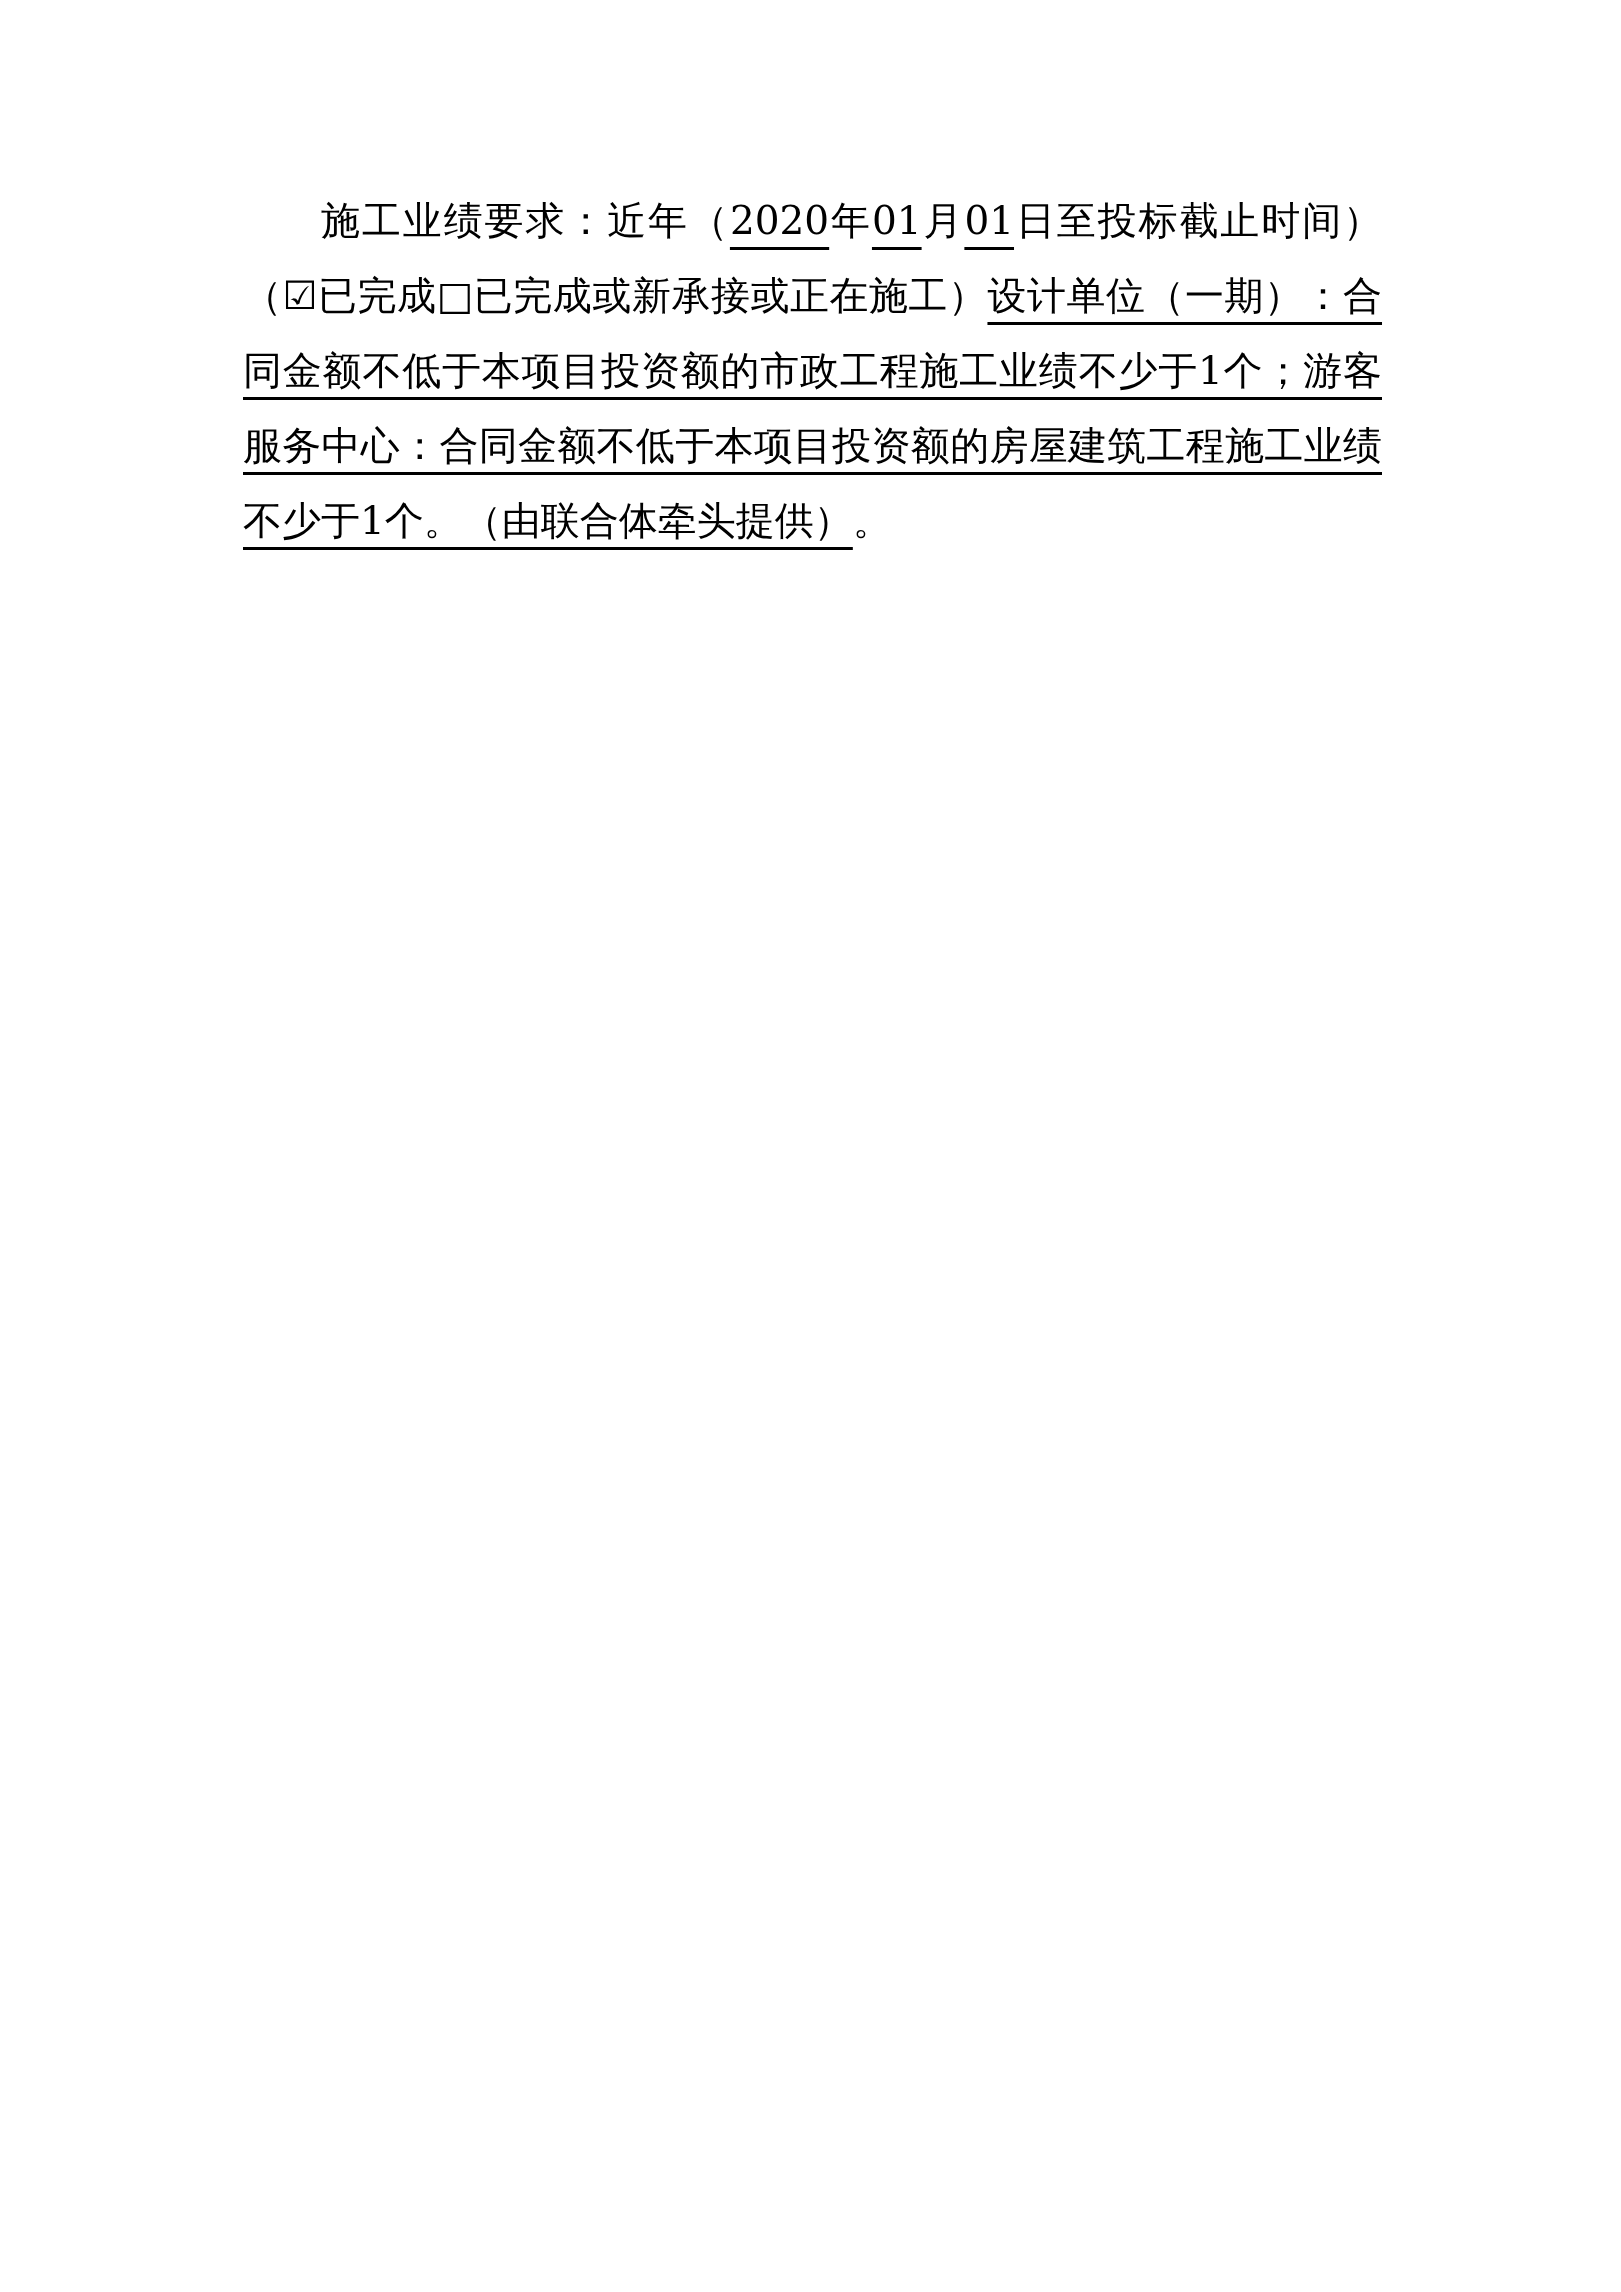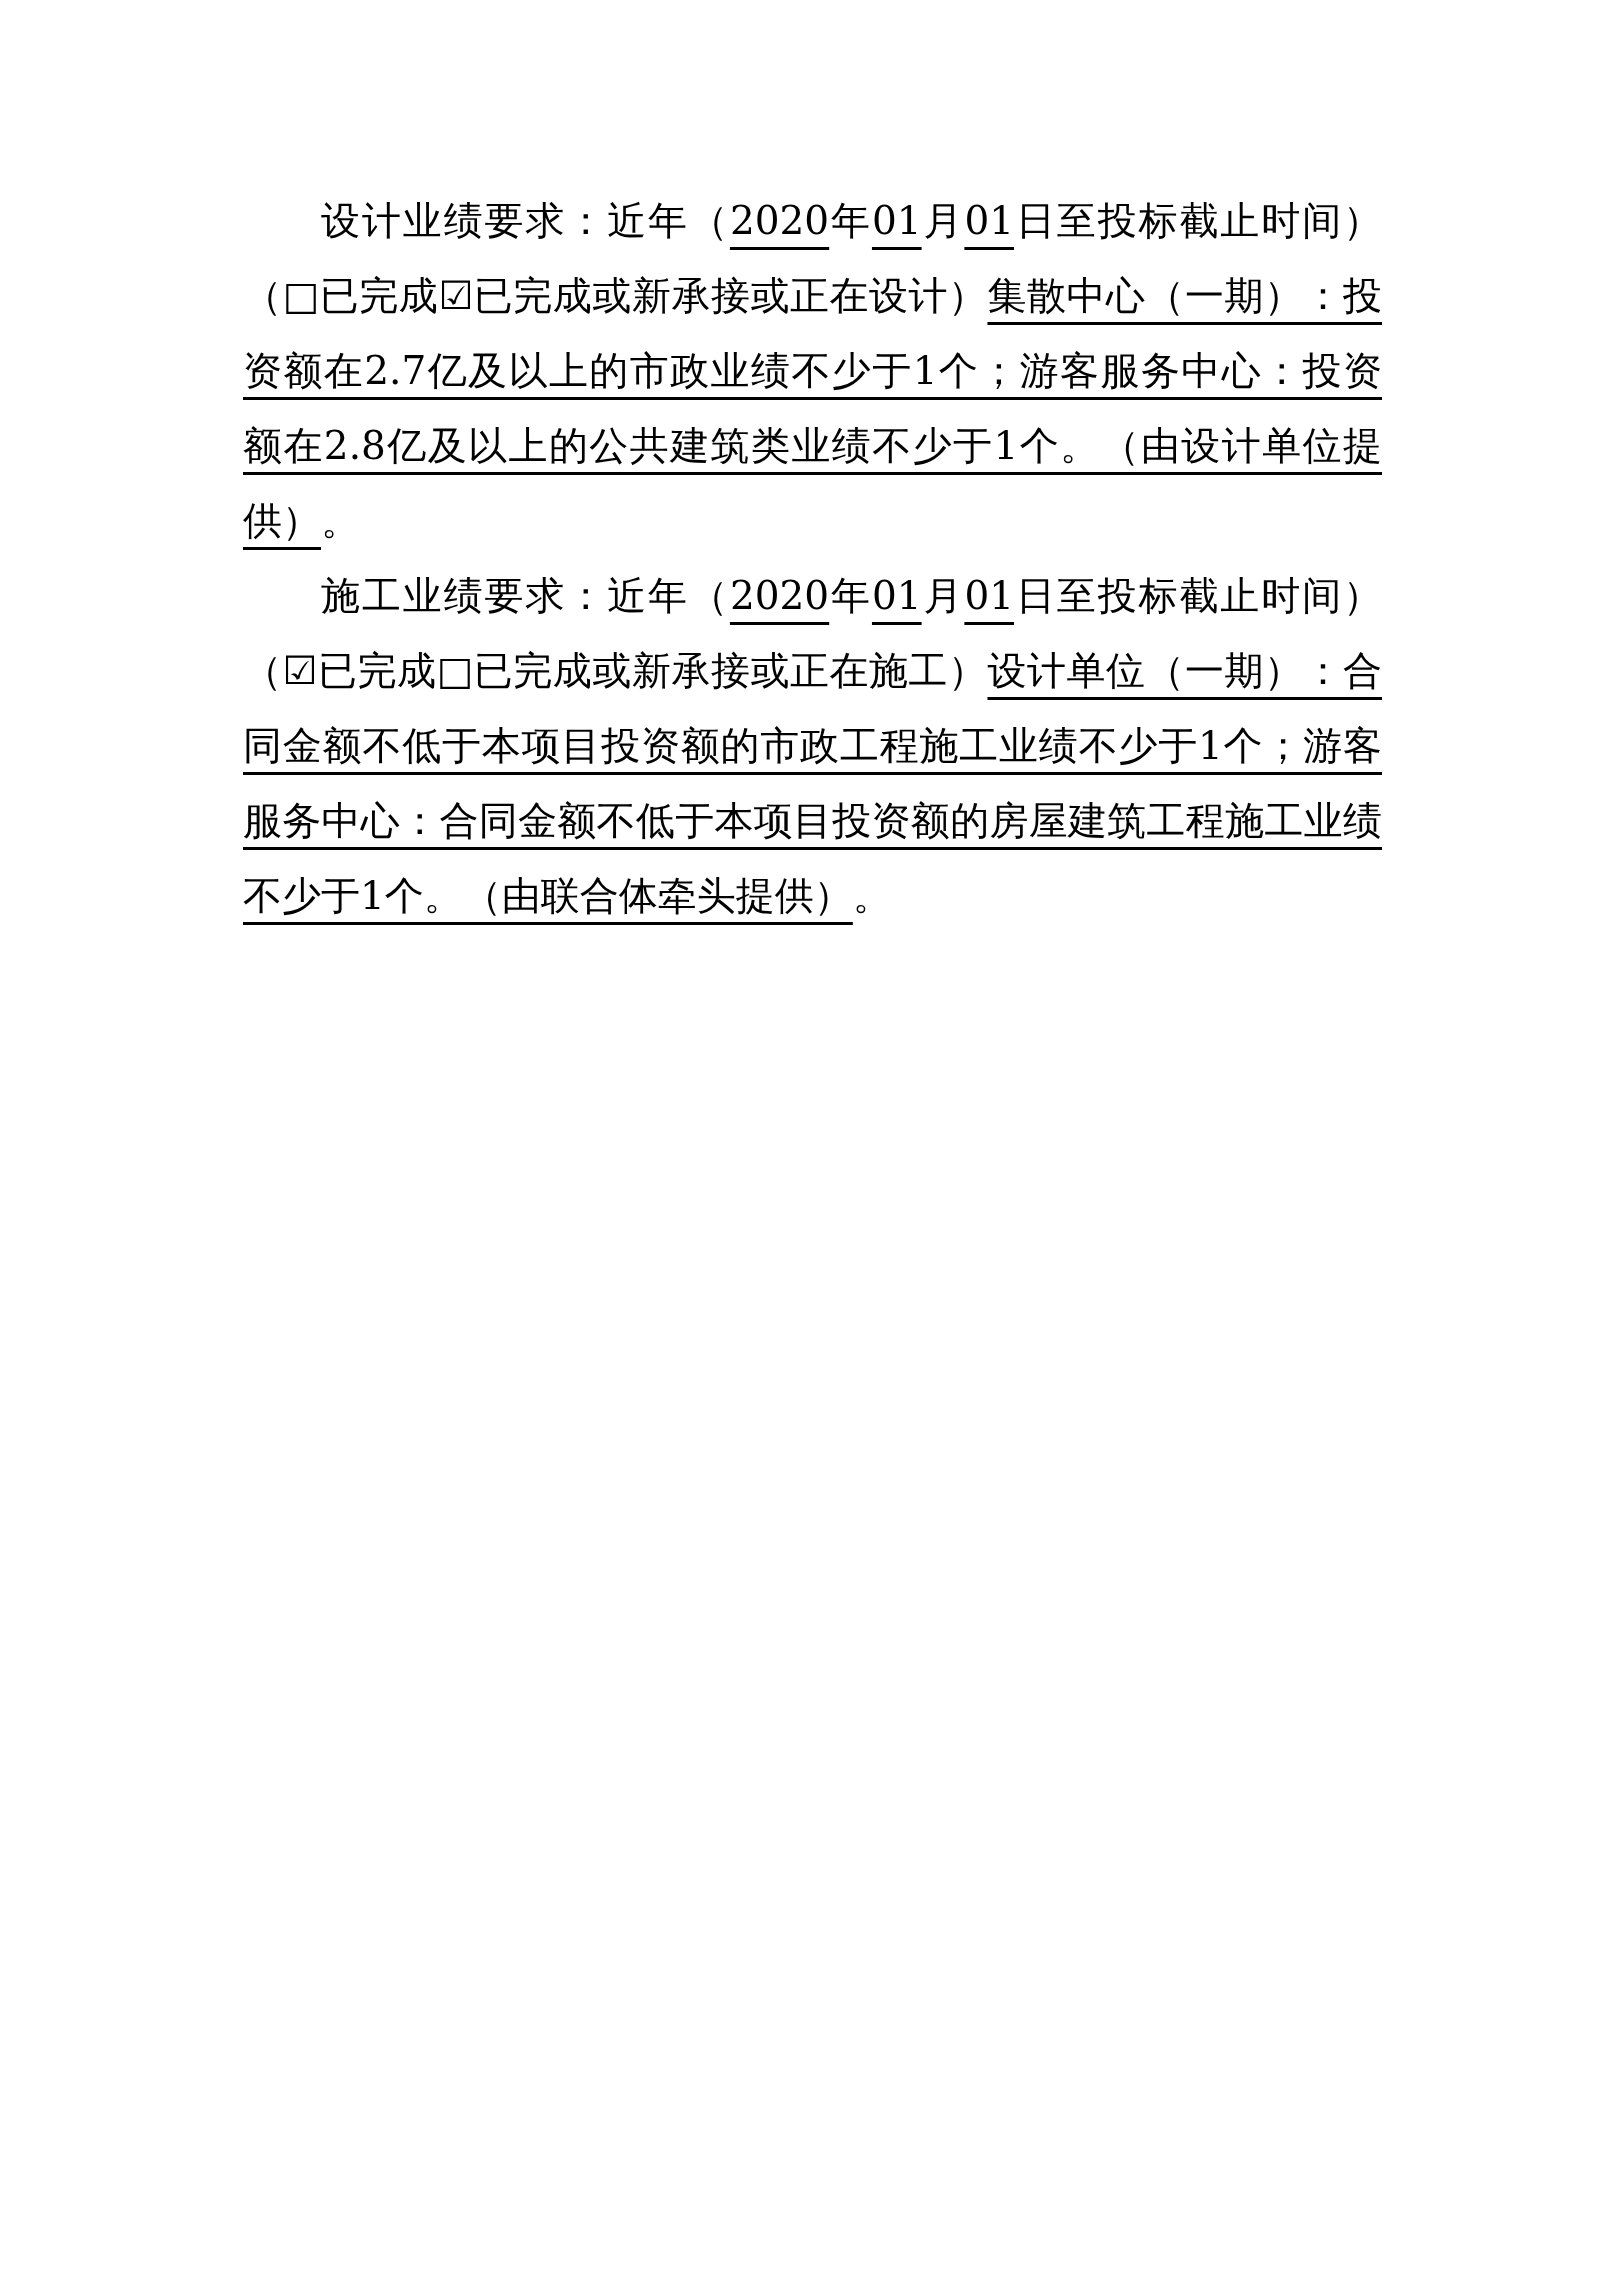--- a/index.html
+++ b/index.html
@@ -41,17 +41,16 @@
     text-decoration-thickness: 2.9px;
     text-underline-offset: 12.7px;
     text-decoration-color: #000000;
   }
 </style>
 </head>
 <body>
 
 <div class="page">
   <div class="doc">
-      <p class="para indent"><span>设计业绩要求：近年（</span><span class="u">2020</span><span>年</span><span class="u">01</span><span>月</span><span class="u">01</span><span>日至投标截止时间）（□已完成☑已完成或新承接或正在设计）</span><span class="u">集散中心（一期）：投资额在2.7亿及以上的市政业绩不少于1个；游客服务中心：投资额在2.8亿及以上的公共建筑类业绩不少于1个。（由设计单位提供）</span><span>。</span></p>
       <p class="para indent"><span>施工业绩要求：近年（</span><span class="u">2020</span><span>年</span><span class="u">01</span><span>月</span><span class="u">01</span><span>日至投标截止时间）（☑已完成□已完成或新承接或正在施工）</span><span class="u">设计单位（一期）：合同金额不低于本项目投资额的市政工程施工业绩不少于1个；游客服务中心：合同金额不低于本项目投资额的房屋建筑工程施工业绩不少于1个。（由联合体牵头提供）</span><span>。</span></p>
     </div>
 </div>
 
 
 </body></html>

